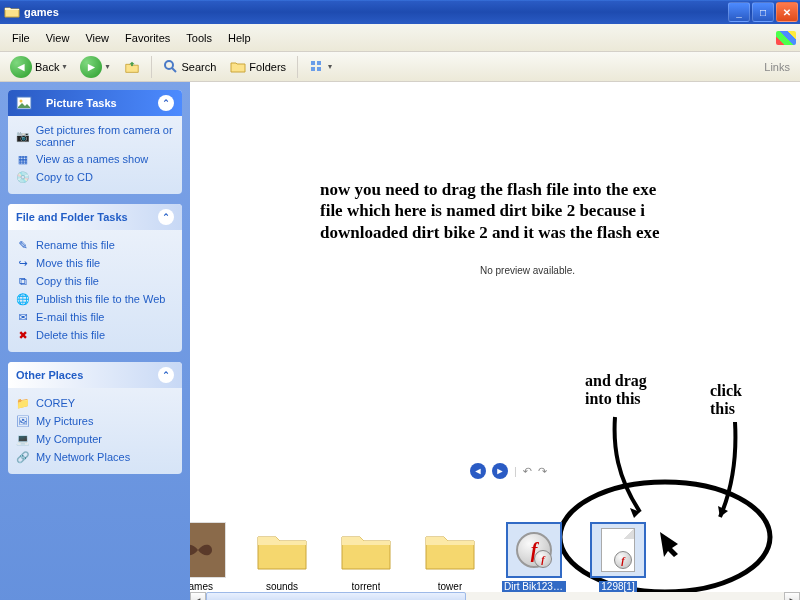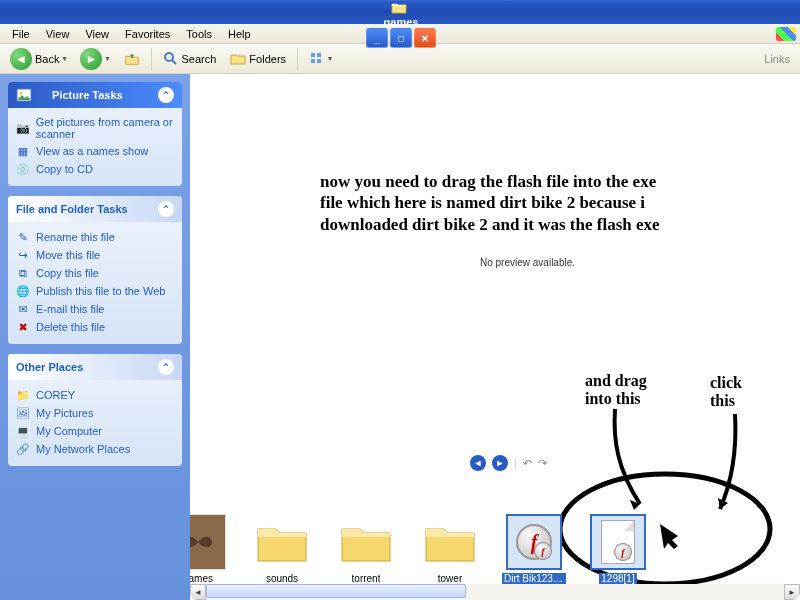--- a/index.html
+++ b/index.html
@@ -1,26 +1,26 @@
 <!DOCTYPE html>
 <html><head>
 <meta charset="utf-8">
 <style>
 * { margin: 0; padding: 0; box-sizing: border-box; font-family: Tahoma, sans-serif; font-size: 11px; }
 body { width: 800px; height: 600px; overflow: hidden; background: #fff; position: relative; }
 
-.titlebar { height: 24px; background: linear-gradient(to bottom, #3b77e0 0%, #2a5bc4 5%, #1e4bb0 50%, #2a5bc4 100%); display: flex; align-items: center; padding: 0 2px 0 4px; color: #fff; font-weight: bold; flex-direction: column; }
+.titlebar { height: 24px; background: linear-gradient(to bottom, #3b77e0 0%, #2a5bc4 5%, #1e4bb0 50%, #2a5bc4 100%); display: flex; align-items: center; padding: 0 2px 0 4px; color: #fff; font-weight: bold; }
 .titlebar .folder-icon { width: 16px; height: 16px; margin-right: 4px; display: inline-flex; align-items: center; justify-content: center; }
 .titlebar .title { flex: 1; }
 .winbtns { display: flex; gap: 2px; }
 .winbtn { width: 22px; height: 20px; border-radius: 3px; border: 1px solid #fff3; display: flex; align-items: center; justify-content: center; color: #fff; font-weight: bold; font-size: 10px; }
 .winbtn.min, .winbtn.max { background: linear-gradient(to bottom, #4d8bff, #2a5bc4); }
 .winbtn.close { background: linear-gradient(to bottom, #ff7a4d, #e04b1a); }
 
-.menubar { height: 20px; background: linear-gradient(to bottom, #f5f5ee, #ece9d8); border-bottom: 1px solid #d4d0c8; display: flex; align-items: center; padding: 0 4px; }
+.menubar { height: 28px; background: linear-gradient(to bottom, #f5f5ee, #ece9d8); border-bottom: 1px solid #d4d0c8; display: flex; align-items: center; padding: 0 4px; }
 .menubar .mitem { padding: 2px 8px; cursor: default; }
 .menubar .flag { margin-left: auto; width: 20px; height: 14px; background: linear-gradient(45deg, #ff4d4d 25%, #4dff4d 25% 50%, #4d8bff 50% 75%, #ffeb3b 75%); border-radius: 2px; }
 
 .toolbar { height: 30px; background: linear-gradient(to bottom, #f9f9f4, #ece9d8); border-bottom: 1px solid #d4d0c8; display: flex; align-items: center; padding: 0 4px; gap: 2px; }
 .tbtn { display: flex; align-items: center; gap: 3px; padding: 2px 5px; border: 1px solid transparent; border-radius: 3px; cursor: default; }
 .tcircle { width: 22px; height: 22px; border-radius: 50%; background: radial-gradient(circle at 30% 30%, #7fd87f, #2a9d2a); display: flex; align-items: center; justify-content: center; color: #fff; font-size: 12px; }
 .tsep { width: 1px; height: 22px; background: #d4d0c8; margin: 0 3px; }
 .ticon { width: 16px; height: 16px; display: inline-flex; align-items: center; justify-content: center; }
 .links { margin-left: auto; color: #888; padding-right: 6px; text-align: right; }
 
@@ -35,21 +35,21 @@
 .chev { width: 16px; height: 16px; border-radius: 50%; background: #fff; display: flex; align-items: center; justify-content: center; color: #215dc6; font-size: 9px; }
 .panel-head.dark .chev { background: #fff; color: #2a5bc4; }
 
 .content { flex: 1; background: #fff; position: relative; overflow: hidden; border-radius: 8px; }
 .instruction { position: absolute; left: 130px; top: 97px; width: 340px; font-family: "Comic Sans MS", cursive; font-size: 17px; font-weight: bold; color: #000; line-height: 1.25; }
 .nopreview { position: absolute; left: 290px; top: 183px; font-size: 10px; color: #333; }
 
 .midctrl { position: absolute; left: 280px; top: 381px; display: flex; align-items: center; gap: 6px; color: #2a5bc4; font-size: 12px; }
 .midctrl .mb { width: 16px; height: 16px; border-radius: 50%; background: #2a5bc4; color: #fff; display: flex; align-items: center; justify-content: center; font-size: 9px; }
 
-.anno1 { position: absolute; left: 395px; top: 290px; font-family: "Comic Sans MS", cursive; font-size: 16px; font-weight: bold; margin-top: 8px; }
+.anno1 { position: absolute; left: 395px; top: 290px; font-family: "Comic Sans MS", cursive; font-size: 16px; font-weight: bold; }
 .anno2 { position: absolute; left: 520px; top: 300px; font-family: "Comic Sans MS", cursive; font-size: 16px; font-weight: bold; }
 
 .scribble { position: absolute; pointer-events: none; }
 
 .filmstrip { position: absolute; bottom: 16px; left: 0; right: 0; height: 100px; display: flex; align-items: flex-end; gap: 20px; padding: 0 6px; }
 .fitem { display: flex; flex-direction: column; align-items: center; gap: 3px; width: 64px; }
 .fthumb { width: 56px; height: 56px; border: 1px solid #ddd; display: flex; align-items: center; justify-content: center; background: #fafafa; position: relative; }
 .fthumb.folder { border: none; background: none; }
 .folder-svg { width: 54px; height: 46px; }
 .flabel { font-size: 10px; color: #000; white-space: nowrap; max-width: 64px; overflow: hidden; text-overflow: ellipsis; text-align: center; }
@@ -148,21 +148,21 @@
     <span style="font-size:8px;color:#555;">▾</span>
   </div>
   <span class="links">Links</span>
 </div>
 
 <div class="main">
   <div class="sidebar">
 
     <div class="panel">
       <div class="panel-head dark">
-        <span style="display:flex;align-items:center;gap:20px;">
+        <span style="display:flex;align-items:center;gap:14px;">
           <span class="ticon">
             <svg width="16" height="16" viewBox="0 0 16 16">
                 <rect x="1" y="2" width="14" height="12" fill="#fff" stroke="#4a7ac7"></rect>
                 <circle cx="5" cy="6" r="1.5" fill="#f0c040"></circle>
                 <path fill="#5a9a5a" d="M2 12l4-4 3 3 2-2 3 3v1H2z"></path>
               </svg>
           </span>
           <span>Picture Tasks</span>
         </span>
         <span class="chev">⌃</span>

